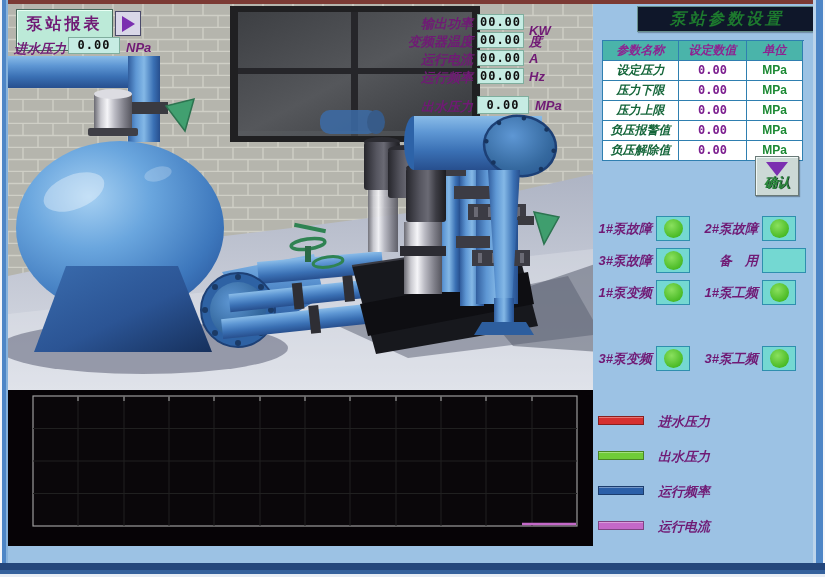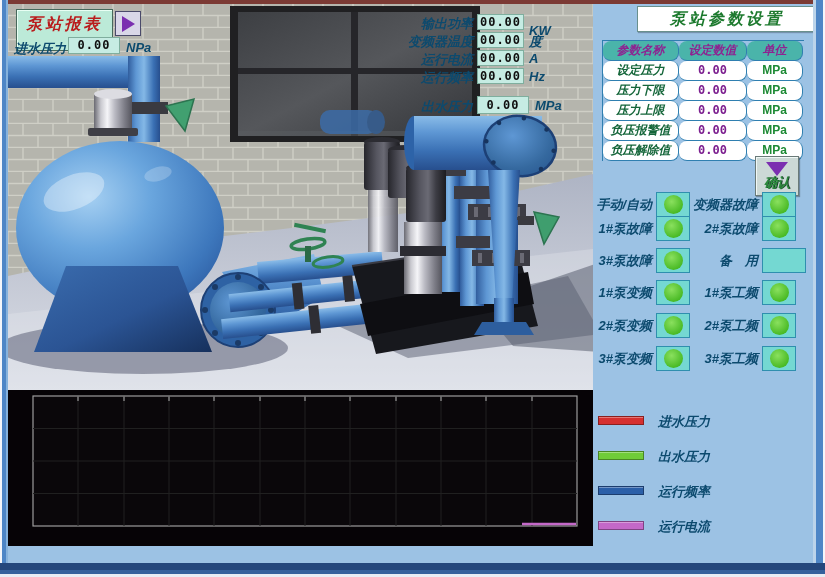--- a/index.html
+++ b/index.html
@@ -11,44 +11,44 @@
   .left-bar{position:absolute;left:0;top:0;width:8px;height:577px;z-index:40;
     background:linear-gradient(to right,#f4f6fa 0 2px,#4e86c6 2px 6px,#86b2dc 6px 8px);}
   .right-bar{position:absolute;right:0;top:0;width:12px;height:577px;z-index:40;
     background:linear-gradient(to left,#f4f6fa 0 2px,#4e86c6 2px 9px,#bcd4ea 9px 12px);}
   .bottom-bar{position:absolute;left:0;bottom:0;width:825px;height:14px;z-index:40;
     background:linear-gradient(to bottom,#24477c 0 7px,#35619c 7px 11px,#e8edf4 11px 14px);}
   
   .scene{position:absolute;left:8px;top:4px;width:585px;height:386px;overflow:hidden;}
   .scene svg{position:absolute;left:0;top:0;}
   
-  .blbl{color:#0c4a6e;font-weight:700;font-style:italic;font-size:13px;white-space:nowrap;}
+  .blbl{color:#701a75;font-weight:700;font-style:italic;font-size:13px;white-space:nowrap;}
   .field{background:#c6ece3;border:1px solid #7fae9e;color:#101010;text-align:center;
          font:700 12px "DejaVu Sans Mono",monospace;letter-spacing:1px;}
   .abs{position:absolute;}
   
   .report-btn{position:absolute;left:8px;top:5px;width:97px;height:42px;background:#bcead8;
-      border:1px solid #47695c;box-shadow:inset 1px 1px 0 #e8fff4;color:#b91c1c;
-      font-size:16px;font-weight:700;font-style:italic;letter-spacing:3px;text-align:center;
+      border:1px solid #47695c;box-shadow:inset 1px 1px 0 #e8fff4;color:#701a75;
+      font-size:16px;font-weight:700;letter-spacing:3px;text-align:center;
       line-height:27px;cursor:pointer;}
   .play-box{position:absolute;left:107px;top:7px;width:26px;height:25px;background:#d9d7e8;
       border:1px solid #4a4a6a;display:flex;align-items:center;justify-content:center;cursor:pointer;}
   .play-tri{width:0;height:0;border-top:8px solid transparent;border-bottom:8px solid transparent;
       border-left:13px solid #7b2fb0;}
   
   .tele-lbl{position:absolute;width:120px;text-align:right;}
   
   .panel{position:absolute;left:593px;top:4px;width:220px;height:559px;background:#9cc2e4;}
-  .panel-title{position:absolute;left:44px;top:2px;width:180px;height:26px;background:#ffffff;
+  .panel-title{position:absolute;left:44px;top:2px;width:180px;height:26px;background:#0f172a;
       border:1px solid #69908c;box-shadow:1px 1px 1px rgba(0,0,0,.25);color:#1d7a2e;
       font-size:16px;font-weight:700;font-style:italic;letter-spacing:3px;text-align:center;line-height:24px;}
   .ptable{position:absolute;left:9px;top:36px;width:202px;border-top:1px solid #2f7fb0;border-left:1px solid #2f7fb0;}
   .prow{display:grid;grid-template-columns:76px 68px 56px;}
   .prow>div{border-right:1px solid #2f7fb0;border-bottom:1px solid #2f7fb0;height:20px;
-      line-height:19px;text-align:center;overflow:hidden;border-radius:8px;}
+      line-height:19px;text-align:center;overflow:hidden;}
   .prow.hdr>div{background:#4ab4aa;color:#8e2391;font-size:12px;font-weight:700;font-style:italic;}
   .prow.lt>div{background:#ffffff;}
   .prow.dk>div{background:#ffffff;}
   .p-name{color:#15663a;font-size:12px;font-weight:700;font-style:italic;}
   .p-val{color:#7c1f8f;font:700 12px "DejaVu Sans Mono",monospace;cursor:pointer;}
   .p-unit{color:#1e8a35;font-weight:700;font-size:12px;}
   .confirm-btn{position:absolute;left:162px;top:152px;width:44px;height:40px;background:#ccd9d6;
       border:1px solid #6a7a78;box-shadow:inset 1px 1px 0 #f0f8f6,1px 1px 1px rgba(0,0,0,.3);
       display:flex;flex-direction:column;align-items:center;justify-content:center;cursor:pointer;}
   .confirm-tri{width:0;height:0;border-left:11px solid transparent;border-right:11px solid transparent;
@@ -360,30 +360,20 @@
         <div class="p-val">0.00</div>
         <div class="p-unit">MPa</div>
       </div>
     </div>
 
     <div class="confirm-btn">
       <div class="confirm-tri"></div>
       <span class="confirm-lbl">确认</span>
     </div>
 
-    <div class="strow" style="top:188px;">
-      <span class="blbl st-l1">手动/自动</span>
-      <div class="lampbox b1 on">
-          <div class="lamp"></div>
-        </div>
-      <span class="blbl st-l2">变频器故障</span>
-      <div class="lampbox b2 on">
-          <div class="lamp"></div>
-        </div>
-    </div>
     <div class="strow" style="top:212px;">
       <span class="blbl st-l1">1#泵故障</span>
       <div class="lampbox b1 on">
           <div class="lamp"></div>
         </div>
       <span class="blbl st-l2">2#泵故障</span>
       <div class="lampbox b2 on">
           <div class="lamp"></div>
         </div>
     </div>
@@ -394,30 +384,20 @@
         </div>
       <span class="blbl st-l2">备　用</span>
       <div class="lampbox b2 wide"></div>
     </div>
     <div class="strow" style="top:276px;">
       <span class="blbl st-l1">1#泵变频</span>
       <div class="lampbox b1 on">
           <div class="lamp"></div>
         </div>
       <span class="blbl st-l2">1#泵工频</span>
-      <div class="lampbox b2 on">
-          <div class="lamp"></div>
-        </div>
-    </div>
-    <div class="strow" style="top:309px;">
-      <span class="blbl st-l1">2#泵变频</span>
-      <div class="lampbox b1 on">
-          <div class="lamp"></div>
-        </div>
-      <span class="blbl st-l2">2#泵工频</span>
       <div class="lampbox b2 on">
           <div class="lamp"></div>
         </div>
     </div>
     <div class="strow" style="top:342px;">
       <span class="blbl st-l1">3#泵变频</span>
       <div class="lampbox b1 on">
           <div class="lamp"></div>
         </div>
       <span class="blbl st-l2">3#泵工频</span>

